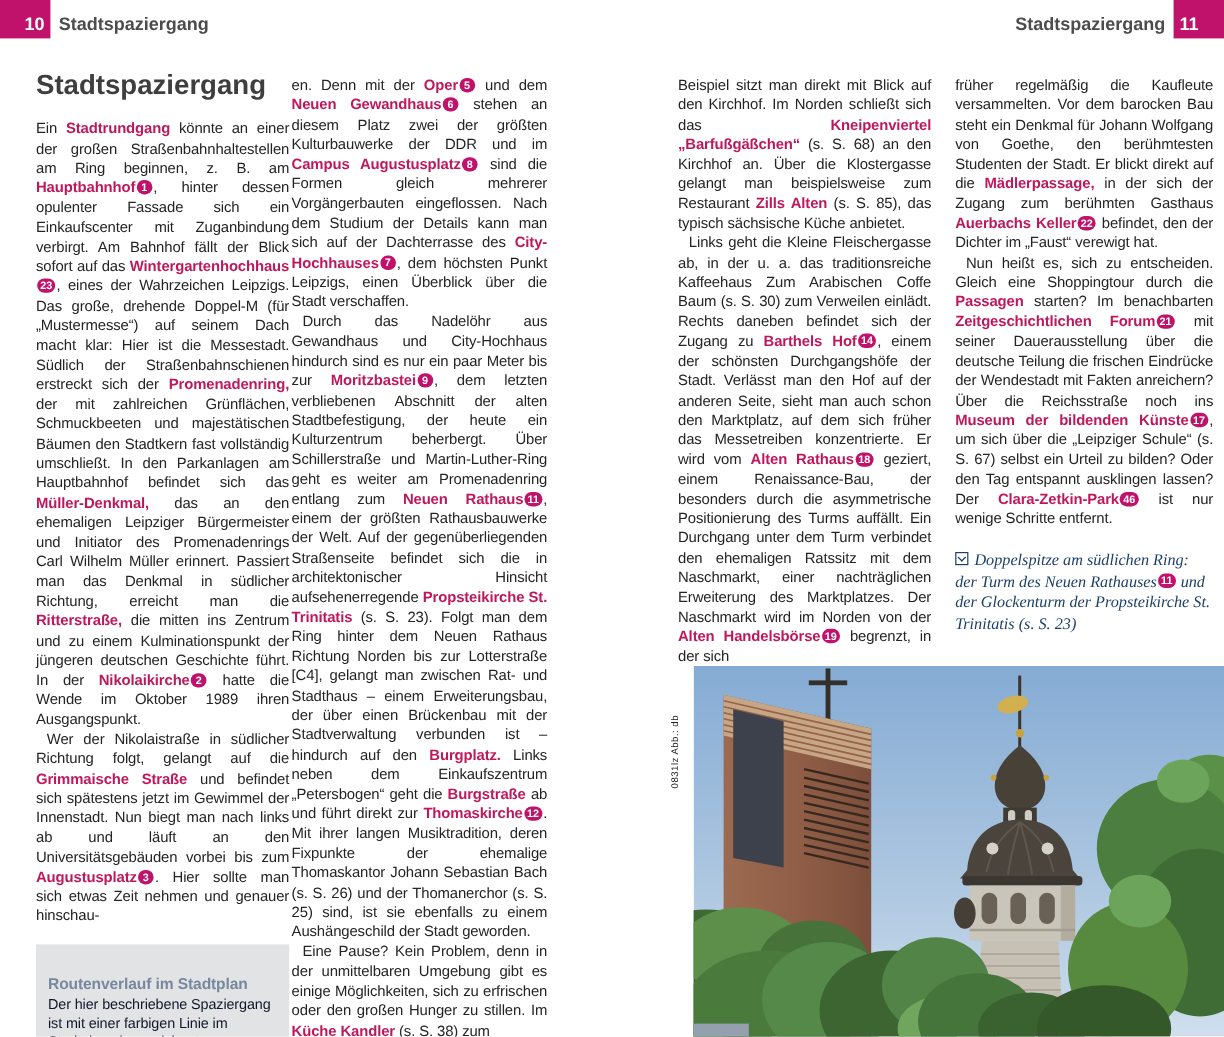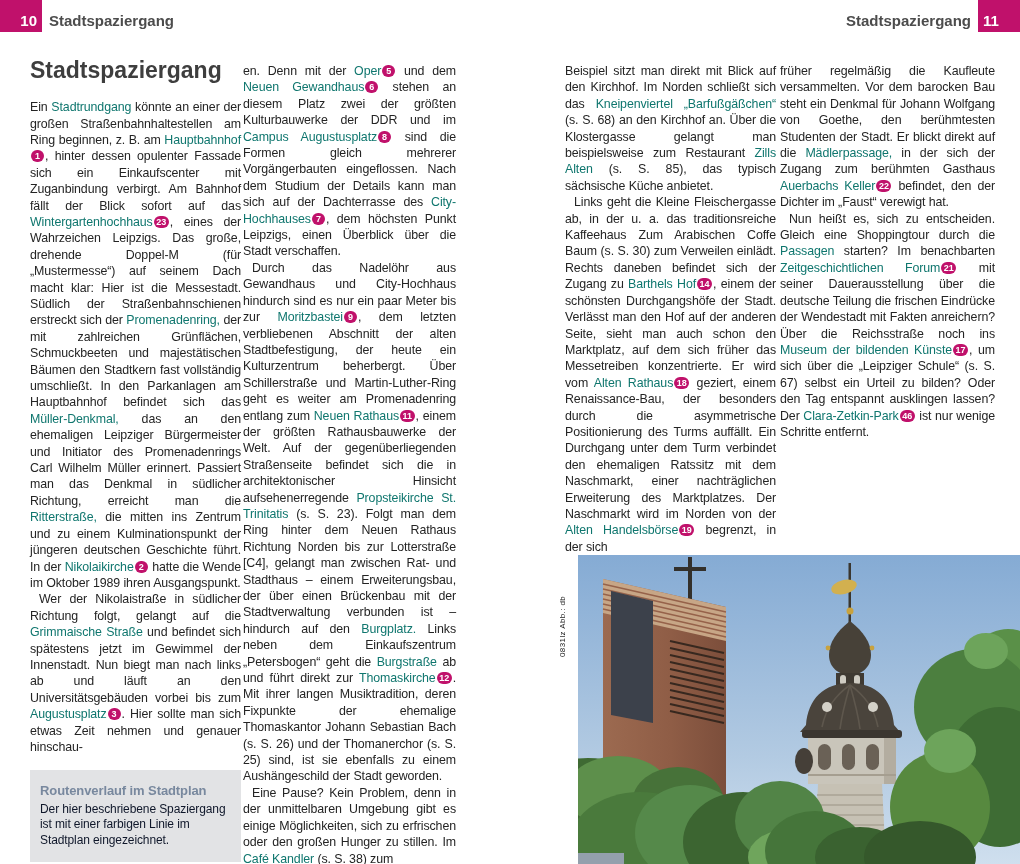--- a/index.html
+++ b/index.html
@@ -18,34 +18,34 @@
   .header-title-left{left:49px;}
   .header-title-right{right:49px;}
   
   .col{
     position:absolute;font-size:12.4px;line-height:16.4px;color:#242424;
     text-align:justify;letter-spacing:-0.1px;hyphens:auto;z-index:1;
   }
   #col-a{left:30px;top:58px;width:211px;}
   #col-b{left:243px;top:63px;width:213px;}
   #col-c{left:565px;top:63px;width:211px;}
-  #col-d{left:780px;top:63px;width:215px;}
+  #col-d{left:796px;top:63px;width:215px;}
   .article-title{font-size:23px;font-weight:bold;color:#3e3e3e;margin:0 0 17px 0;line-height:1.05;letter-spacing:0;}
   .para{margin:0;}
   .para.indent{text-indent:9px;}
-  .bold{font-weight:normal;color:#0f766e;}
+  .bold{font-weight:bold;color:#be185d;}
   .map-marker{
     display:inline-block;min-width:13px;height:12px;padding:0 2.5px;box-sizing:border-box;
     border-radius:7px;background:#c0116b;color:#ffffff;font-weight:bold;font-size:9px;
     line-height:12.5px;text-align:center;margin:0 1px;vertical-align:1px;text-indent:0;
     font-family:"Liberation Sans",sans-serif;font-style:normal;letter-spacing:0;
   }
   
   .infobox{margin-top:15px;background:#e2e3e5;padding:9px 10px 13px 10px;}
-  .infobox-title{font-size:13px;font-weight:bold;color:#78889e;margin:4px 0 2px 0;text-align:left;}
+  .infobox-title{font-size:13px;font-weight:bold;color:#78889e;margin:16px 0 2px 0;text-align:left;}
   .infobox-body{font-size:12px;line-height:15.6px;color:#0f172a;text-align:left;margin:0;}
   
   .caption{
     margin:18px 0 0 0;font-family:"Liberation Serif",serif;font-style:italic;
     font-size:13.5px;line-height:17.5px;color:#1d4068;text-align:left;letter-spacing:0;
   }
   .caption .map-marker{vertical-align:2px;}
   .caption-icon{
     display:inline-block;width:9px;height:9px;border:1px solid #1d4068;margin-right:5px;
     position:relative;top:0;
@@ -86,36 +86,39 @@
     <div class="infobox">
       <p class="infobox-title">Routenverlauf im Stadtplan</p>
       <p class="infobox-body">Der hier beschriebene Spaziergang ist mit einer farbigen Linie im Stadtplan eingezeichnet.</p>
     </div>
   </div>
 
   <div class="col" id="col-b">
     <div>
         <p class="para"><span>en. Denn mit der </span><span class="bold">Oper</span><span class="map-marker">5</span><span> und dem </span><span class="bold">Neuen Gewandhaus</span><span class="map-marker">6</span><span> stehen an diesem Platz zwei der größten Kulturbauwerke der DDR und im </span><span class="bold">Campus Augustusplatz</span><span class="map-marker">8</span><span> sind die Formen gleich mehrerer Vorgängerbauten eingeflossen. Nach dem Studium der Details kann man sich auf der Dachterrasse des </span><span class="bold">City-Hochhauses</span><span class="map-marker">7</span><span>, dem höchsten Punkt Leipzigs, einen Überblick über die Stadt verschaffen.</span></p>
         <p class="para indent"><span>Durch das Nadelöhr aus Gewandhaus und City-Hochhaus hindurch sind es nur ein paar Meter bis zur </span><span class="bold">Moritzbastei</span><span class="map-marker">9</span><span>, dem letzten verbliebenen Abschnitt der alten Stadtbefestigung, der heute ein Kulturzentrum beherbergt. Über Schillerstraße und Martin-Luther-Ring geht es weiter am Promenadenring entlang zum </span><span class="bold">Neuen Rathaus</span><span class="map-marker">11</span><span>, einem der größten Rathausbauwerke der Welt. Auf der gegenüberliegenden Straßenseite befindet sich die in architektonischer Hinsicht aufsehenerregende </span><span class="bold">Propsteikirche St. Trinitatis</span><span> (s. S. 23). Folgt man dem Ring hinter dem Neuen Rathaus Richtung Norden bis zur Lotterstraße [C4], gelangt man zwischen Rat- und Stadthaus – einem Erweiterungsbau, der über einen Brückenbau mit der Stadtverwaltung verbunden ist – hindurch auf den </span><span class="bold">Burgplatz.</span><span> Links neben dem Einkaufszentrum „Petersbogen“ geht die </span><span class="bold">Burgstraße</span><span> ab und führt direkt zur </span><span class="bold">Thomaskirche</span><span class="map-marker">12</span><span>. Mit ihrer langen Musiktradition, deren Fixpunkte der ehemalige Thomaskantor Johann Sebastian Bach (s. S. 26) und der Thomanerchor (s. S. 25) sind, ist sie ebenfalls zu einem Aushängeschild der Stadt geworden.</span></p>
-        <p class="para indent"><span>Eine Pause? Kein Problem, denn in der unmittelbaren Umgebung gibt es einige Möglichkeiten, sich zu erfrischen oder den großen Hunger zu stillen. Im </span><span class="bold">Café Kandler</span><span> (s. S. 38) zum</span></p>
+        <p class="para indent"><span>Eine Pause? Kein Problem, denn in der unmittelbaren Umgebung gibt es einige Möglichkeiten, sich zu erfrischen oder den großen Hunger zu stillen. Im </span><span class="bold">Küche Kandler</span><span> (s. S. 38) zum</span></p>
       </div>
   </div>
 
   <div class="col" id="col-c">
     <div>
         <p class="para"><span>Beispiel sitzt man direkt mit Blick auf den Kirchhof. Im Norden schließt sich das </span><span class="bold">Kneipenviertel „Barfußgäßchen“</span><span> (s. S. 68) an den Kirchhof an. Über die Klostergasse gelangt man beispielsweise zum Restaurant </span><span class="bold">Zills Alten</span><span> (s. S. 85), das typisch sächsische Küche anbietet.</span></p>
         <p class="para indent"><span>Links geht die Kleine Fleischergasse ab, in der u. a. das traditionsreiche Kaffeehaus Zum Arabischen Coffe Baum (s. S. 30) zum Verweilen einlädt. Rechts daneben befindet sich der Zugang zu </span><span class="bold">Barthels Hof</span><span class="map-marker">14</span><span>, einem der schönsten Durchgangshöfe der Stadt. Verlässt man den Hof auf der anderen Seite, sieht man auch schon den Marktplatz, auf dem sich früher das Messetreiben konzentrierte. Er wird vom </span><span class="bold">Alten Rathaus</span><span class="map-marker">18</span><span> geziert, einem Renaissance-Bau, der besonders durch die asymmetrische Positionierung des Turms auffällt. Ein Durchgang unter dem Turm verbindet den ehemaligen Ratssitz mit dem Naschmarkt, einer nachträglichen Erweiterung des Marktplatzes. Der Naschmarkt wird im Norden von der </span><span class="bold">Alten Handelsbörse</span><span class="map-marker">19</span><span> begrenzt, in der sich</span></p>
       </div>
   </div>
 
   <div class="col" id="col-d">
     <div>
         <p class="para"><span>früher regelmäßig die Kaufleute versammelten. Vor dem barocken Bau steht ein Denkmal für Johann Wolfgang von Goethe, den berühmtesten Studenten der Stadt. Er blickt direkt auf die </span><span class="bold">Mädlerpassage,</span><span> in der sich der Zugang zum berühmten Gasthaus </span><span class="bold">Auerbachs Keller</span><span class="map-marker">22</span><span> befindet, den der Dichter im „Faust“ verewigt hat.</span></p>
         <p class="para indent"><span>Nun heißt es, sich zu entscheiden. Gleich eine Shoppingtour durch die </span><span class="bold">Passagen</span><span> starten? Im benachbarten </span><span class="bold">Zeitgeschichtlichen Forum</span><span class="map-marker">21</span><span> mit seiner Dauerausstellung über die deutsche Teilung die frischen Eindrücke der Wendestadt mit Fakten anreichern? Über die Reichsstraße noch ins </span><span class="bold">Museum der bildenden Künste</span><span class="map-marker">17</span><span>, um sich über die „Leipziger Schule“ (s. S. 67) selbst ein Urteil zu bilden? Oder den Tag entspannt ausklingen lassen? Der </span><span class="bold">Clara-Zetkin-Park</span><span class="map-marker">46</span><span> ist nur wenige Schritte entfernt.</span></p>
       </div>
+    <p class="caption">
+      <span class="caption-icon"></span><span><span>Doppelspitze am südlichen Ring: der Turm des Neuen Rathauses</span><span class="map-marker">11</span><span> und der Glockenturm der Propsteikirche St. Trinitatis (s. S. 23)</span></span>
+    </p>
   </div>
 
   <div class="photo-credit">0831lz Abb.: db</div>
 
   <div class="photo">
     <svg width="442" height="309" viewBox="0 0 442 309" xmlns="http://www.w3.org/2000/svg">
       <defs>
         <linearGradient id="sky" x1="0" y1="0" x2="0" y2="1">
           <stop offset="0" stop-color="#85abd4"></stop>
           <stop offset="0.65" stop-color="#b2cae2"></stop>

